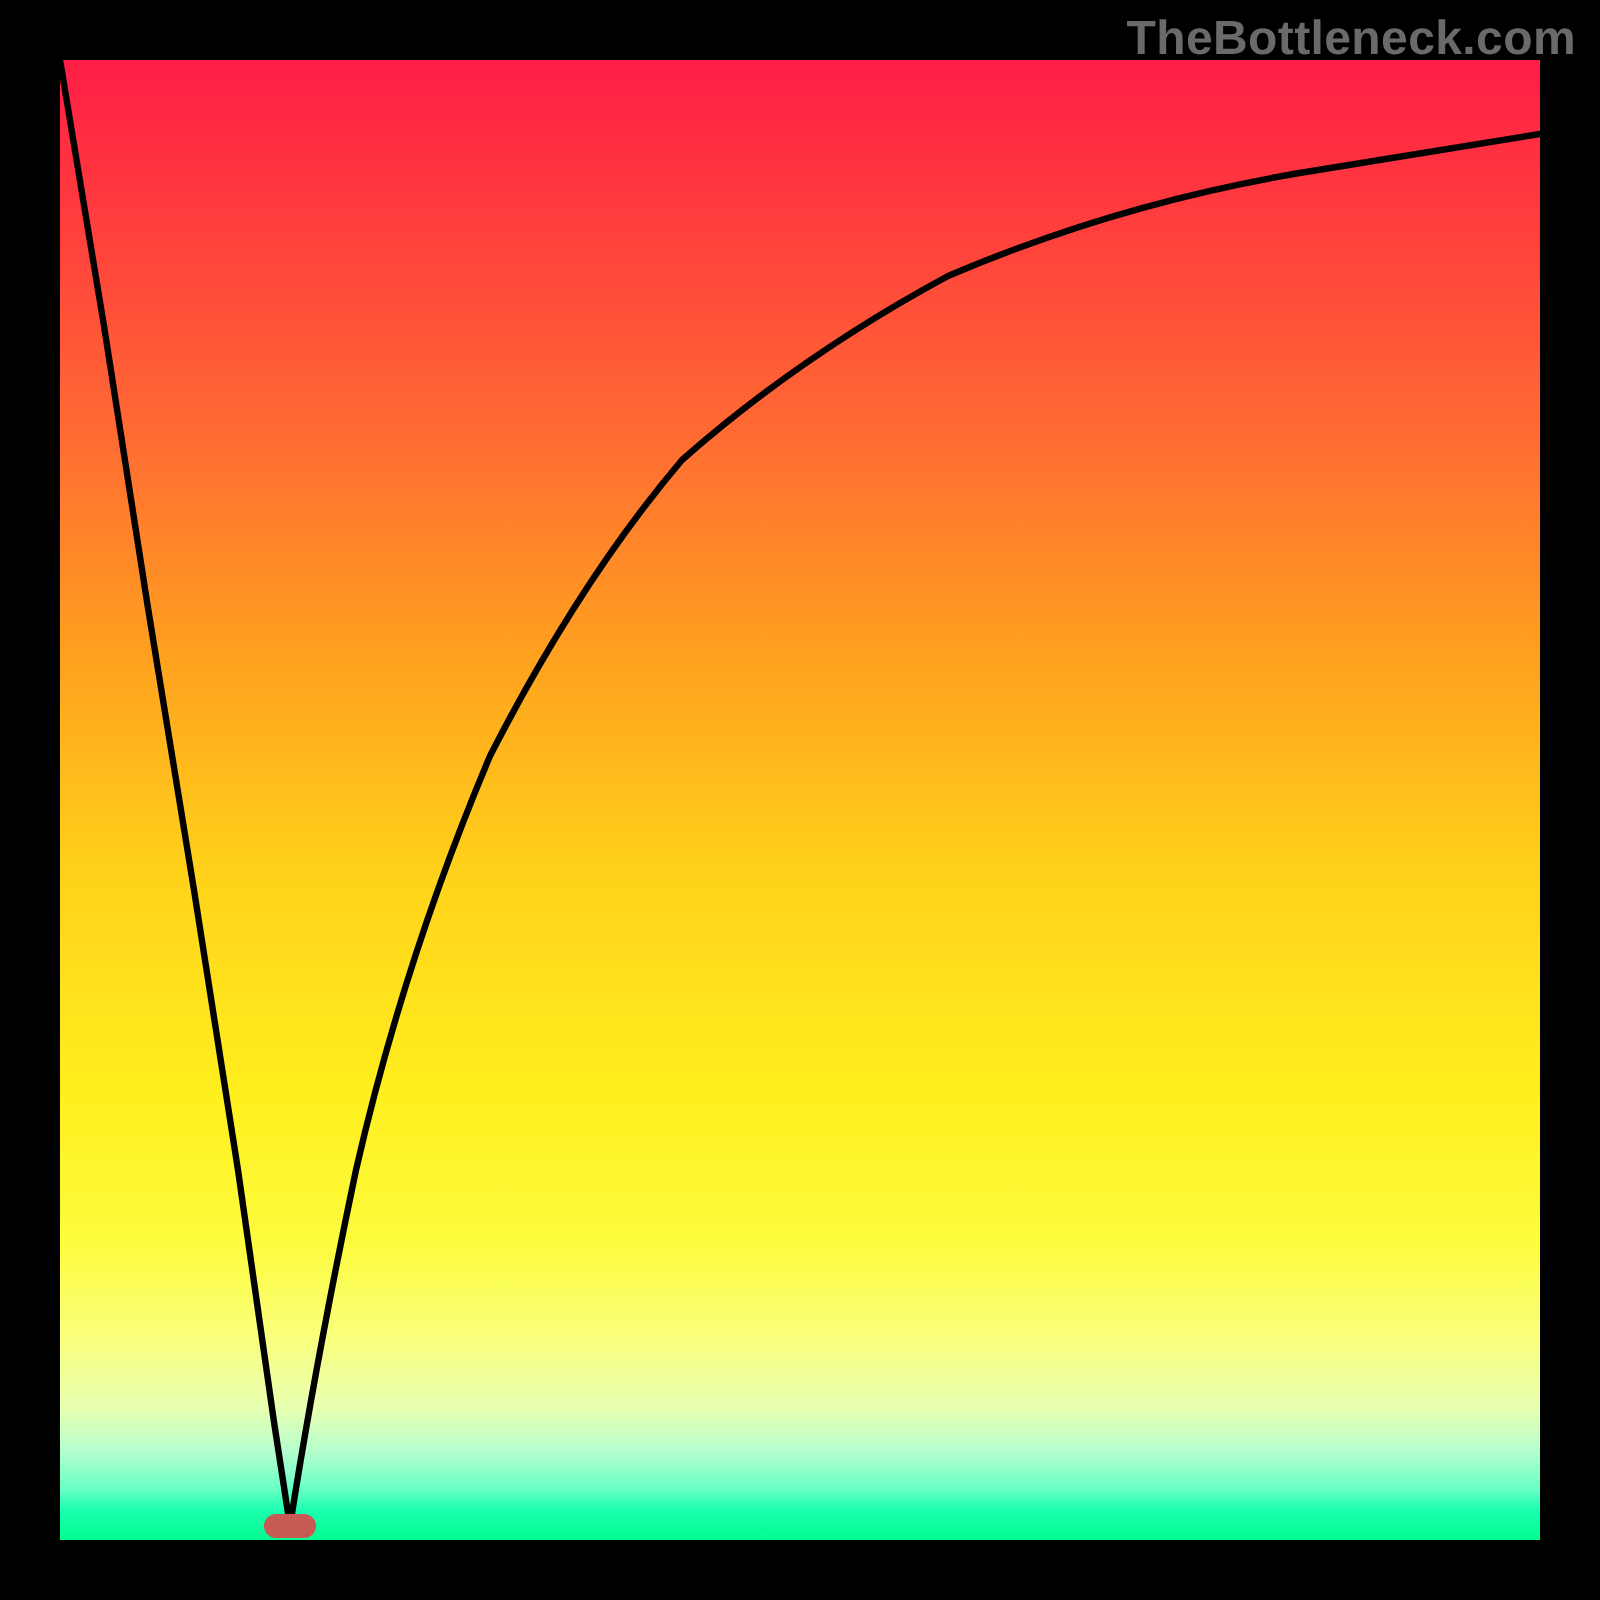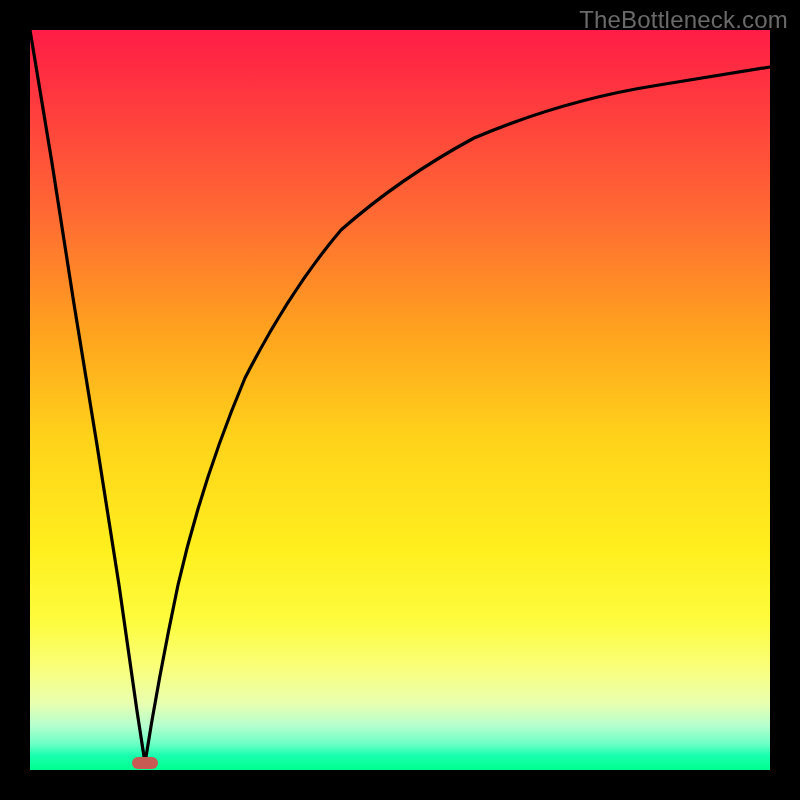--- a/index.html
+++ b/index.html
@@ -41,21 +41,21 @@
       #00ff8e 100%
     );
   }
   .watermark {
     position: absolute;
     top: 6px;
     right: 12px;
     color: #6a6a6a;
     font-size: 24px;
     letter-spacing: 0.2px;
-    font-weight: 400;
+    font-weight: 700;
   }
   svg.curve {
     position: absolute;
     left: 0;
     top: 0;
     width: 740px;
     height: 740px;
   }
   .marker {
     position: absolute;

